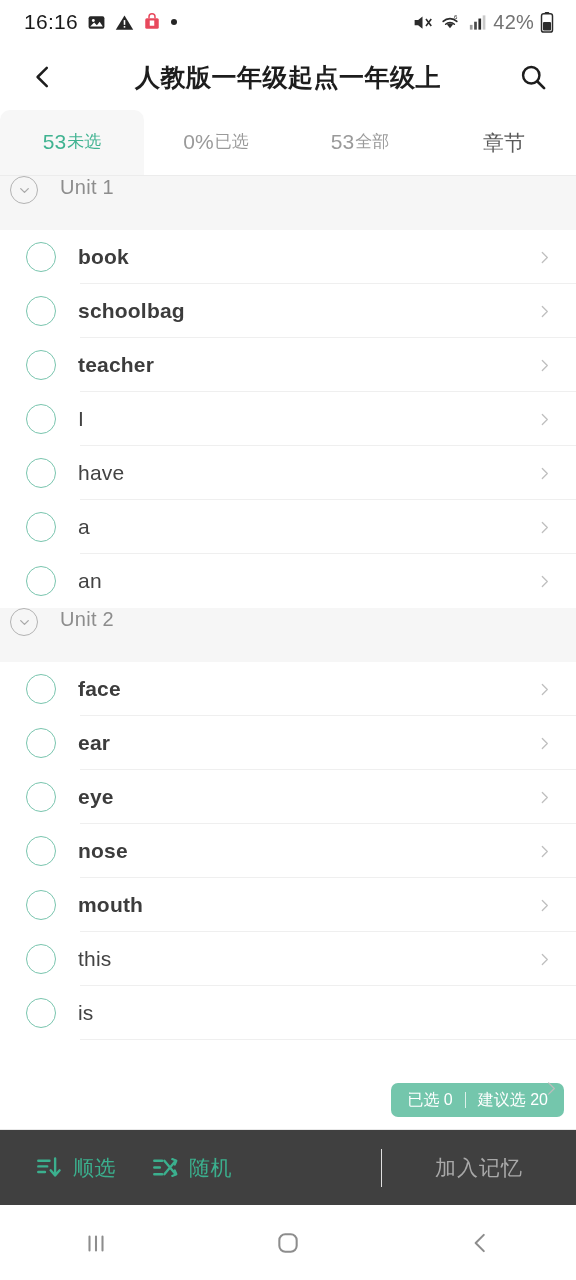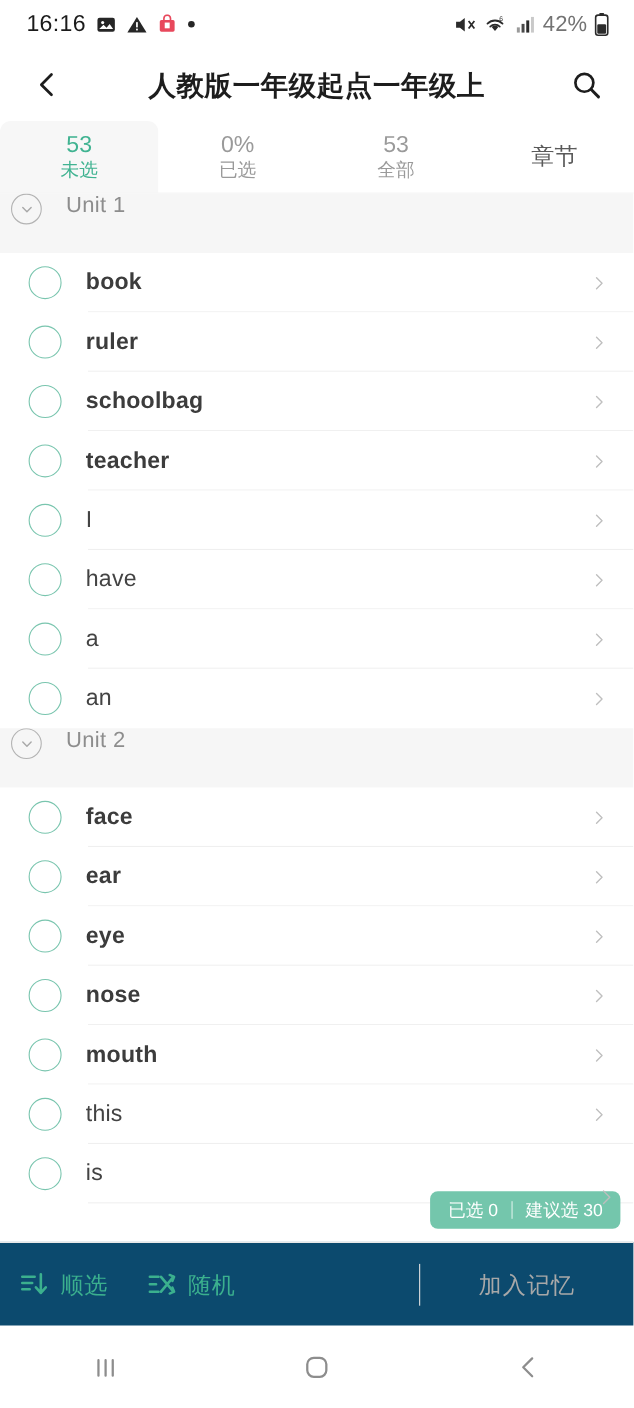--- a/index.html
+++ b/index.html
@@ -33,21 +33,21 @@
   }
   .back-btn { width:34px; height:34px; display:flex; align-items:center; justify-content:center; z-index:2; }
   .search-btn { margin-left:auto; width:34px; height:34px; display:flex; align-items:center; justify-content:center; z-index:2; }
 
   
   .tabs {
     height:66px; flex:0 0 66px; display:flex; align-items:stretch;
     background:#ffffff; border-bottom:1px solid #ececec;
   }
   .tab {
-    flex:1 1 0; display:flex; flex-direction:column;
+    flex:1 1 0; display:flex; flex-direction:row;
     align-items:center; justify-content:center; gap:1px;
     background:#fff; position:relative;
   }
   .tab.selected {
     background:#f7f7f7;
     border-top-left-radius:10px; border-top-right-radius:10px;
   }
   .tab-num { font-size:21px; color:#9a9a9a; line-height:1.15; }
   .tab-lbl { font-size:17px; color:#9a9a9a; line-height:1.2; }
   .tab.selected .tab-num, .tab.selected .tab-lbl { color:#40b391; }
@@ -92,21 +92,21 @@
     height:34px; display:flex; align-items:center; gap:12px;
     padding:0 16px; border-radius:7px; background:#74c6ac;
     color:#ffffff; font-size:16px; white-space:nowrap; z-index:5;
   }
   .sel-badge .bsep { width:1px; height:16px; background:rgba(255,255,255,.75); }
   .sel-badge .bchev { position:absolute; right:4px; top:-3px; }
 
   
   .toolbar {
     height:76px; flex:0 0 76px; display:flex; align-items:center;
-    background:#0c4a6e; border-top:1px solid #e8e8e8; 
+    background:#404040; border-top:1px solid #e8e8e8; padding-left:18px;
     position:relative;
   }
   .tb-action { display:flex; align-items:center; gap:10px; padding:0 18px; }
   .tb-action .tb-lbl { font-size:21px; color:#3bb08e; letter-spacing:.5px; }
   .tb-right { margin-left:auto; display:flex; align-items:center; height:100%; }
   .tb-vsep { width:1px; height:38px; background:#e0e0e0; }
   .tb-memory {
     width:194px; text-align:center; font-size:21px; color:#a8a8a8; letter-spacing:1px;
   }
 
@@ -234,29 +234,20 @@
       <span class="word-circle"></span>
       <span class="word-text bold">book</span>
       <span class="row-chev">
         <svg width="15" height="15" viewBox="0 0 24 24">
             <path d="M8.5 4L16.5 12l-8 8" stroke="#bfbfbf" stroke-width="2" fill="none" stroke-linecap="round" stroke-linejoin="round"></path>
           </svg>
       </span>
     </div>
     <div class="word-row">
       <span class="word-circle"></span>
-      <span class="word-text bold">ruler</span>
-      <span class="row-chev">
-        <svg width="15" height="15" viewBox="0 0 24 24">
-            <path d="M8.5 4L16.5 12l-8 8" stroke="#bfbfbf" stroke-width="2" fill="none" stroke-linecap="round" stroke-linejoin="round"></path>
-          </svg>
-      </span>
-    </div>
-    <div class="word-row">
-      <span class="word-circle"></span>
       <span class="word-text bold">schoolbag</span>
       <span class="row-chev">
         <svg width="15" height="15" viewBox="0 0 24 24">
             <path d="M8.5 4L16.5 12l-8 8" stroke="#bfbfbf" stroke-width="2" fill="none" stroke-linecap="round" stroke-linejoin="round"></path>
           </svg>
       </span>
     </div>
     <div class="word-row">
       <span class="word-circle"></span>
       <span class="word-text bold">teacher</span>
@@ -367,21 +358,21 @@
       </span>
     </div>
     <div class="word-row">
       <span class="word-circle"></span>
       <span class="word-text">is</span>
     </div>
 
     <div class="sel-badge">
       <span>已选 0</span>
       <span class="bsep"></span>
-      <span>建议选 30</span>
+      <span>建议选 20</span>
       <span class="bchev">
         <svg width="17" height="17" viewBox="0 0 24 24">
             <path d="M8 4L16 12l-8 8" stroke="#bdbdbd" stroke-width="1.8" fill="none" stroke-linecap="round" stroke-linejoin="round"></path>
           </svg>
       </span>
     </div>
   </div>
 
   <div class="toolbar">
     <div class="tb-action">

